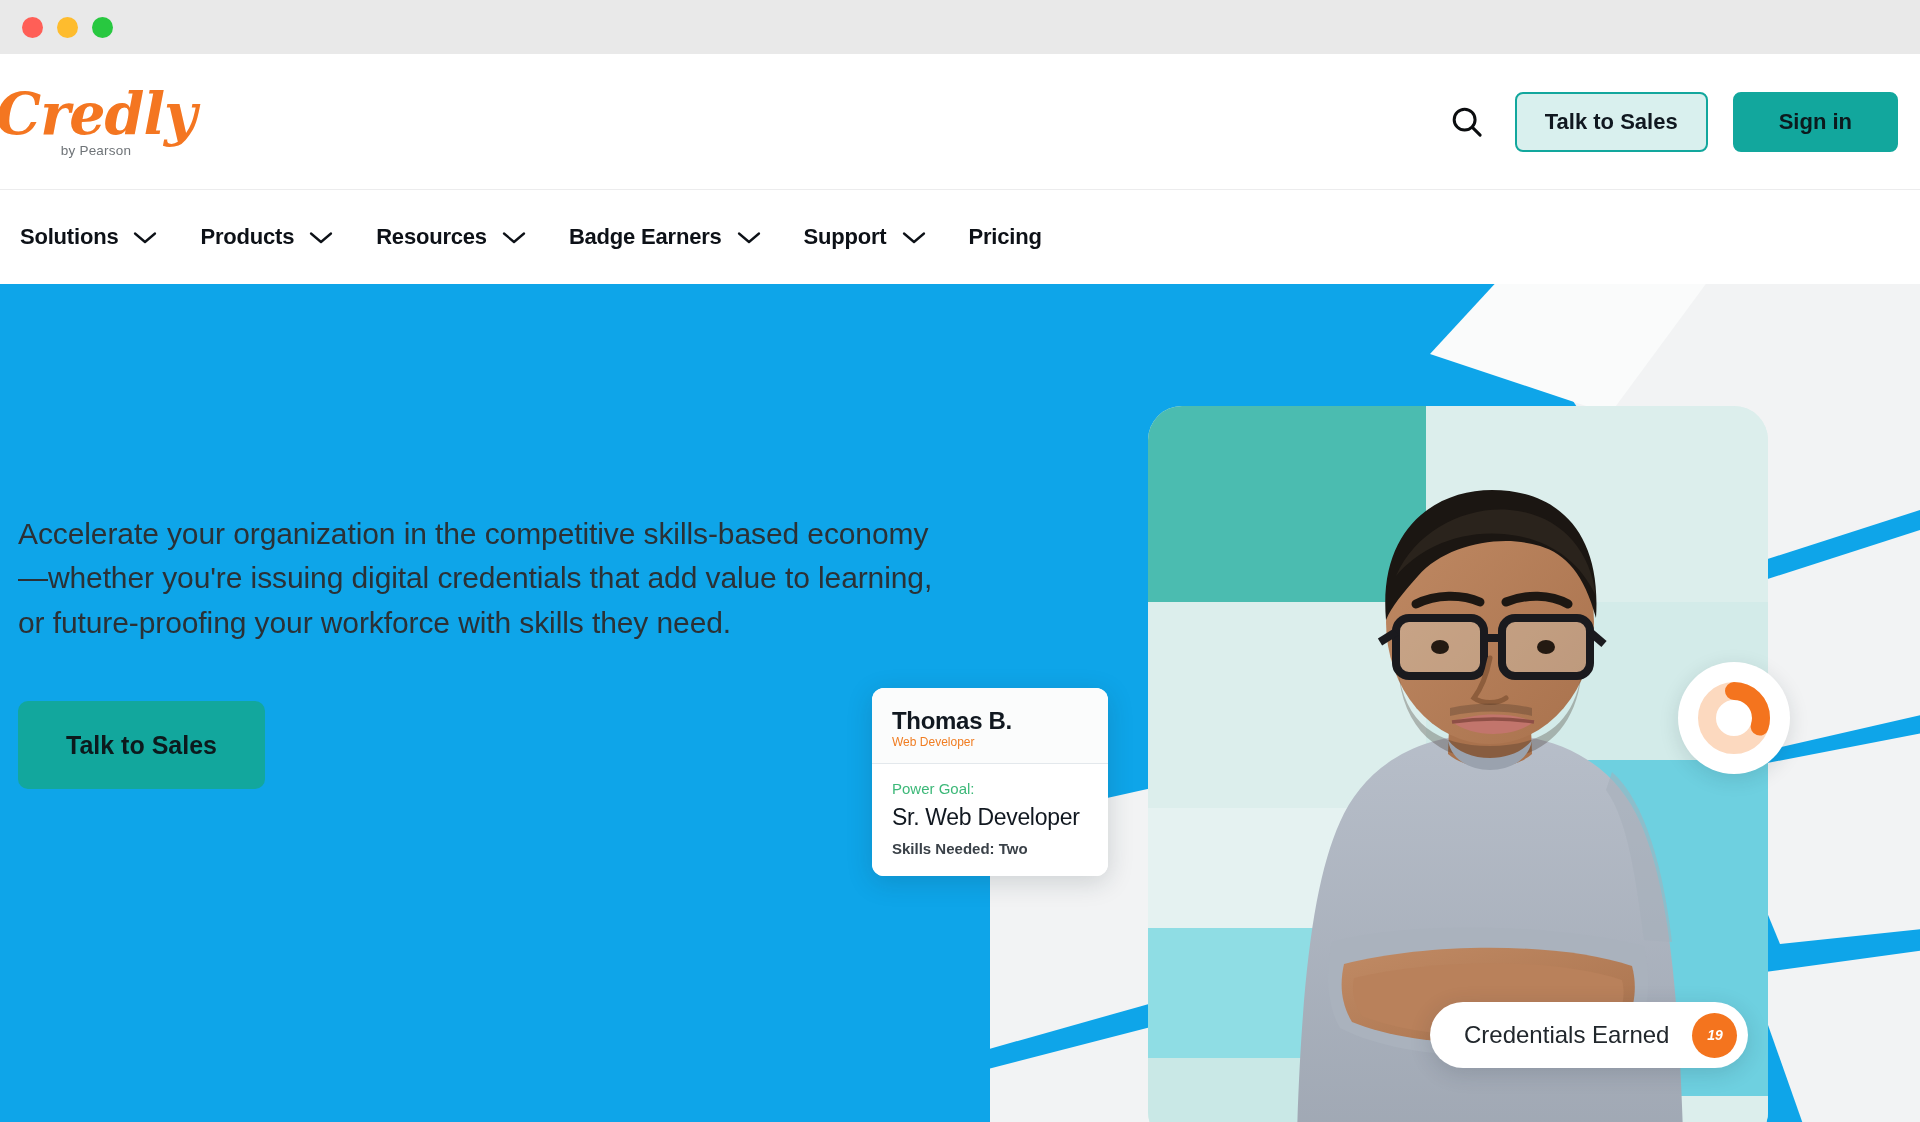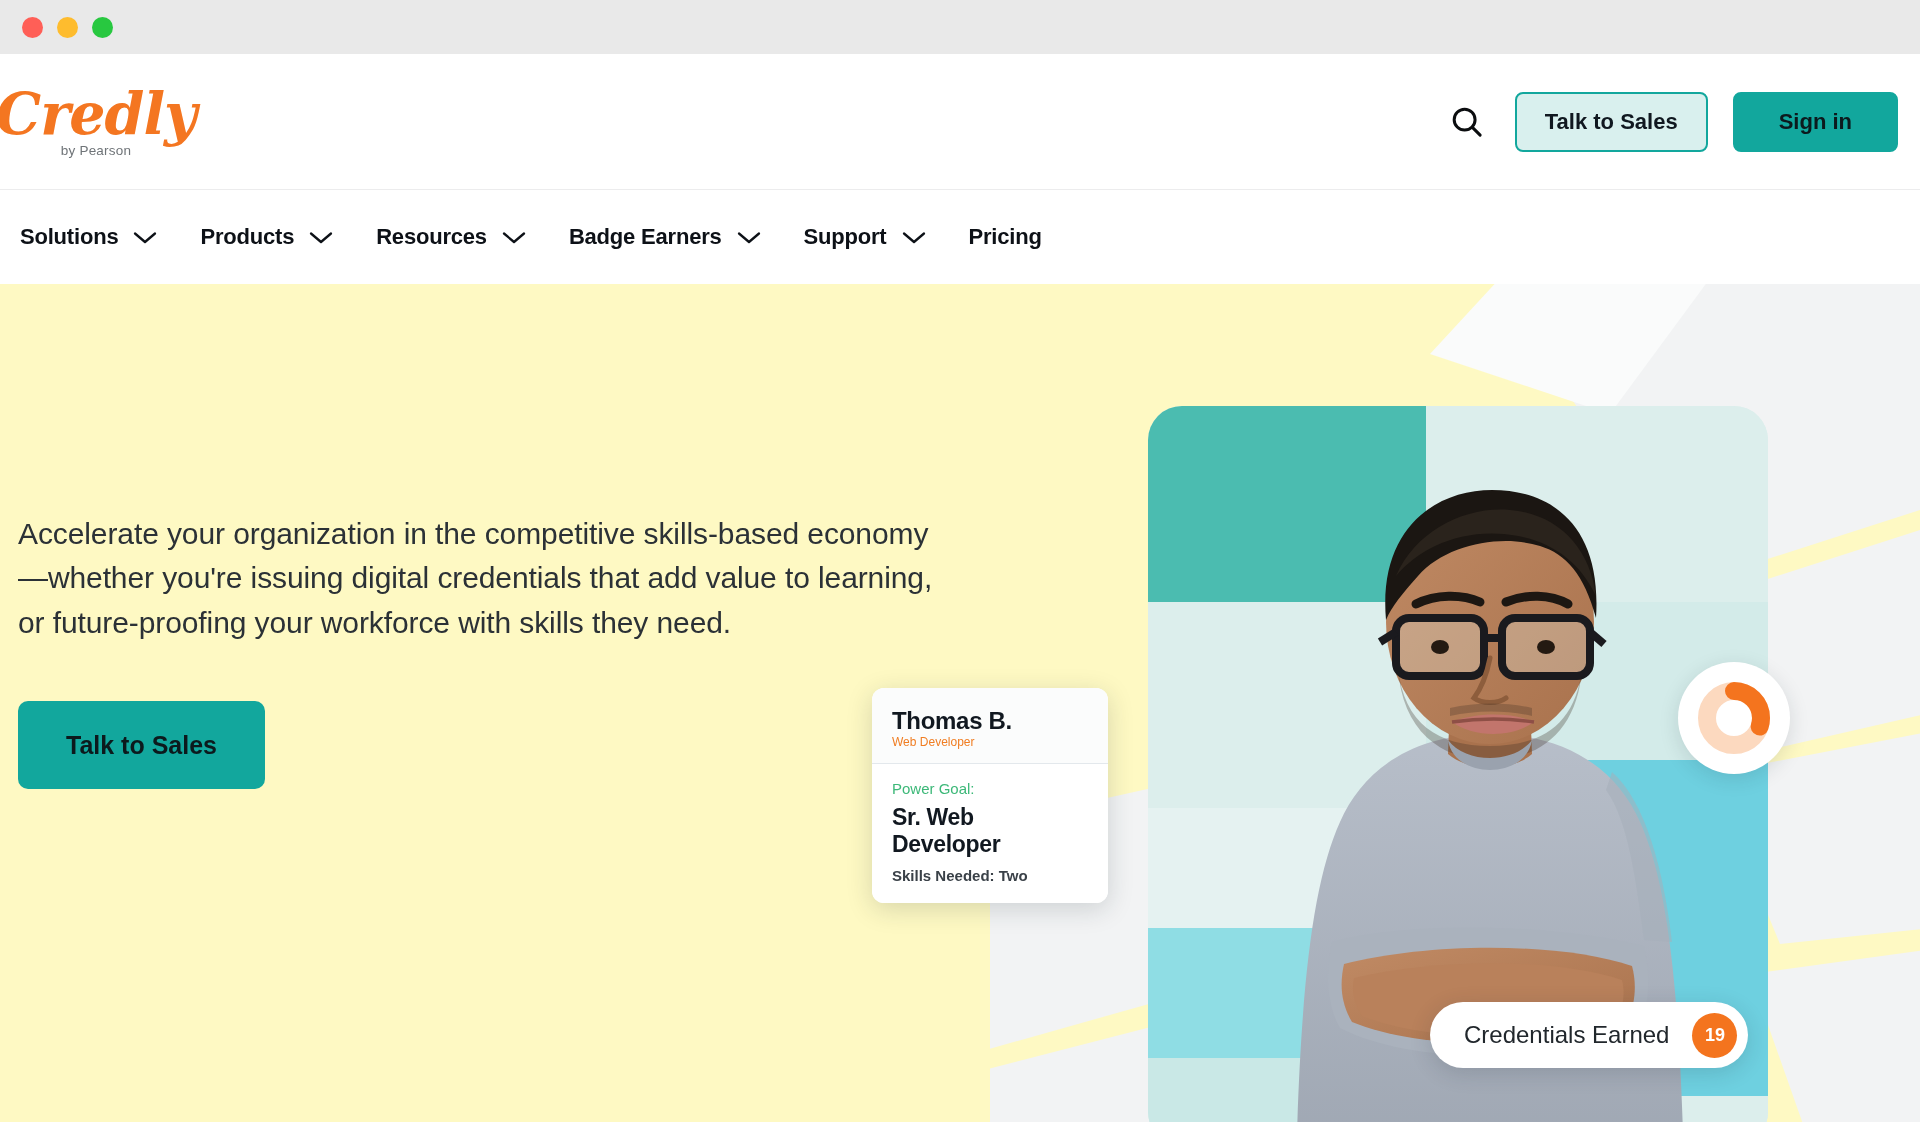--- a/index.html
+++ b/index.html
@@ -24,21 +24,21 @@
     padding-left:22px;
     flex:0 0 54px;
   }
   .dots { display:flex; gap:14px; align-items:center; }
   .dot { width:21px; height:21px; border-radius:50%; }
   .dot.red    { background:#ff5f57; }
   .dot.yellow { background:#febc2e; }
   .dot.green  { background:#28c840; }
 
   
-  .page { flex:1; background:#fef9c3; display:flex; flex-direction:column; position:relative; }
+  .page { flex:1; background:#0ea5e9; display:flex; flex-direction:column; position:relative; }
 
   
   .header {
     height:136px;
     flex:0 0 136px;
     display:flex; align-items:center;
     padding:0 22px 0 20px;
     border-bottom:1px solid #ececed;
     background:#fff;
     position:relative; z-index:6;
@@ -190,21 +190,21 @@
     box-shadow:0 6px 26px rgba(25,40,50,.17);
     z-index:5;
     overflow:hidden;
   }
   .pc-top { padding:19px 20px 14px 20px; background:#fbfcfc; }
   .pc-name { font-size:24px; font-weight:700; color:#111820; letter-spacing:-.3px; }
   .pc-role { font-size:12px; color:#f07d22; margin-top:0; font-weight:400; }
   .pc-div { height:1px; background:#e3e8ec; }
   .pc-bot { padding:16px 20px 19px 20px; background:#fff; }
   .pc-goal-label { font-size:15px; color:#3cb878; }
-  .pc-goal { font-size:23px; font-weight:700; color:#111820; margin-top:7px; letter-spacing:-.3px; }
+  .pc-goal { font-size:23px; font-weight:400; color:#111820; margin-top:7px; letter-spacing:-.3px; }
   .pc-skills { font-size:15px; color:#3a4148; margin-top:9px; font-weight:700; }
 
   
   .ring-wrap {
     position:absolute;
     left:688px; top:378px;
     width:112px; height:112px;
     background:#ffffff;
     border-radius:50%;
     box-shadow:0 5px 20px rgba(25,40,50,.13);
@@ -223,22 +223,22 @@
     display:flex; align-items:center;
     padding:0 11px 0 34px;
     gap:23px;
     z-index:6;
   }
   .cred-label { font-size:24px; color:#21272c; white-space:nowrap; }
   .cred-badge {
     width:45px; height:45px; border-radius:50%;
     background:#f4741e;
     color:#fff;
-    font-size:18px; font-weight:700;
-    display:flex; align-items:center; justify-content:center;
+    font-size:14px; font-weight:700;
+    display:flex; align-items:center; justify-content:center;font-style:italic;
   }
 </style>
 </head>
 <body>
 
 <div class="window">
 
   <div class="titlebar">
     <div class="dots">
       <span class="dot red"></span>

